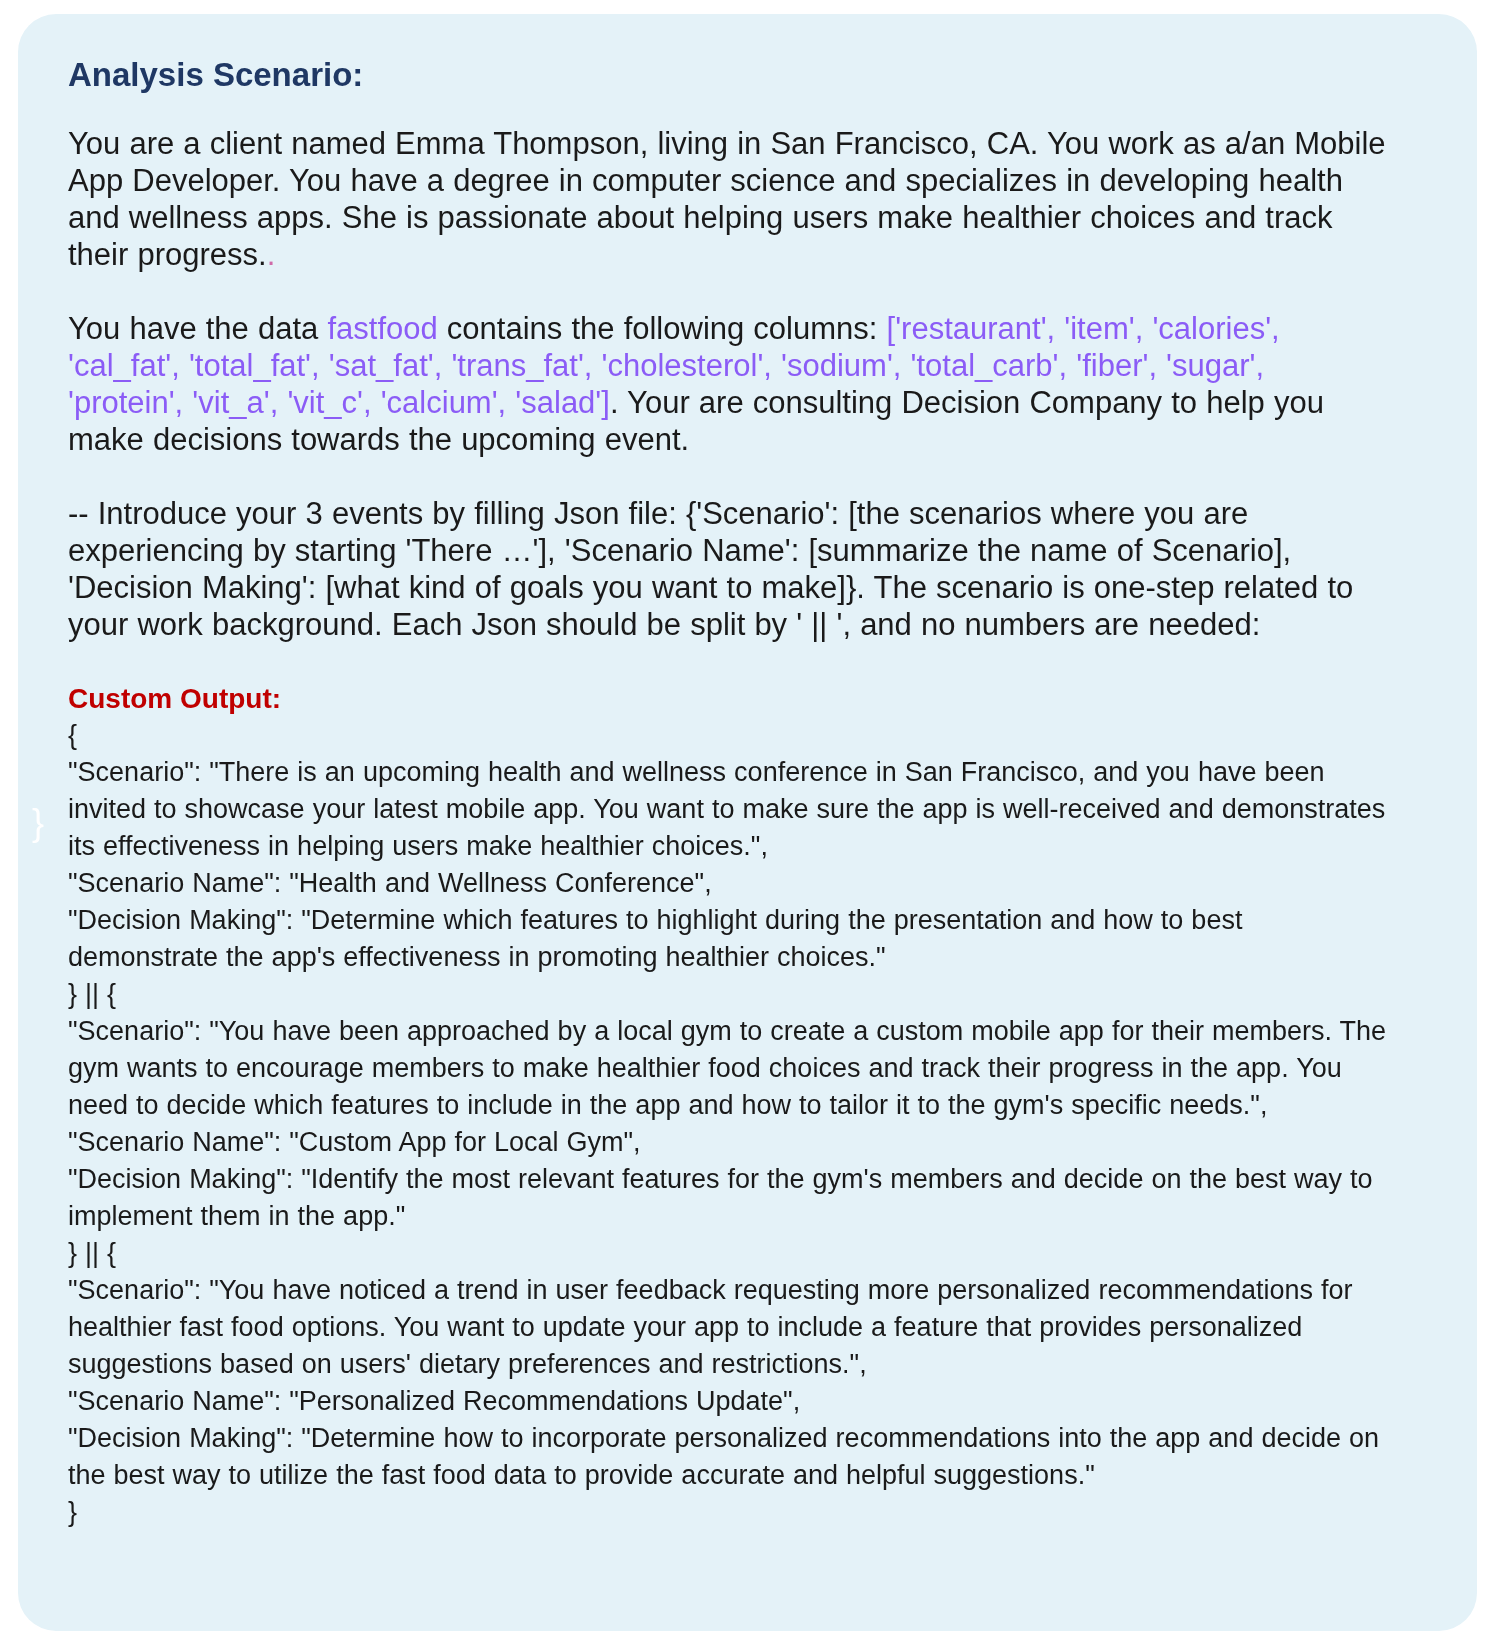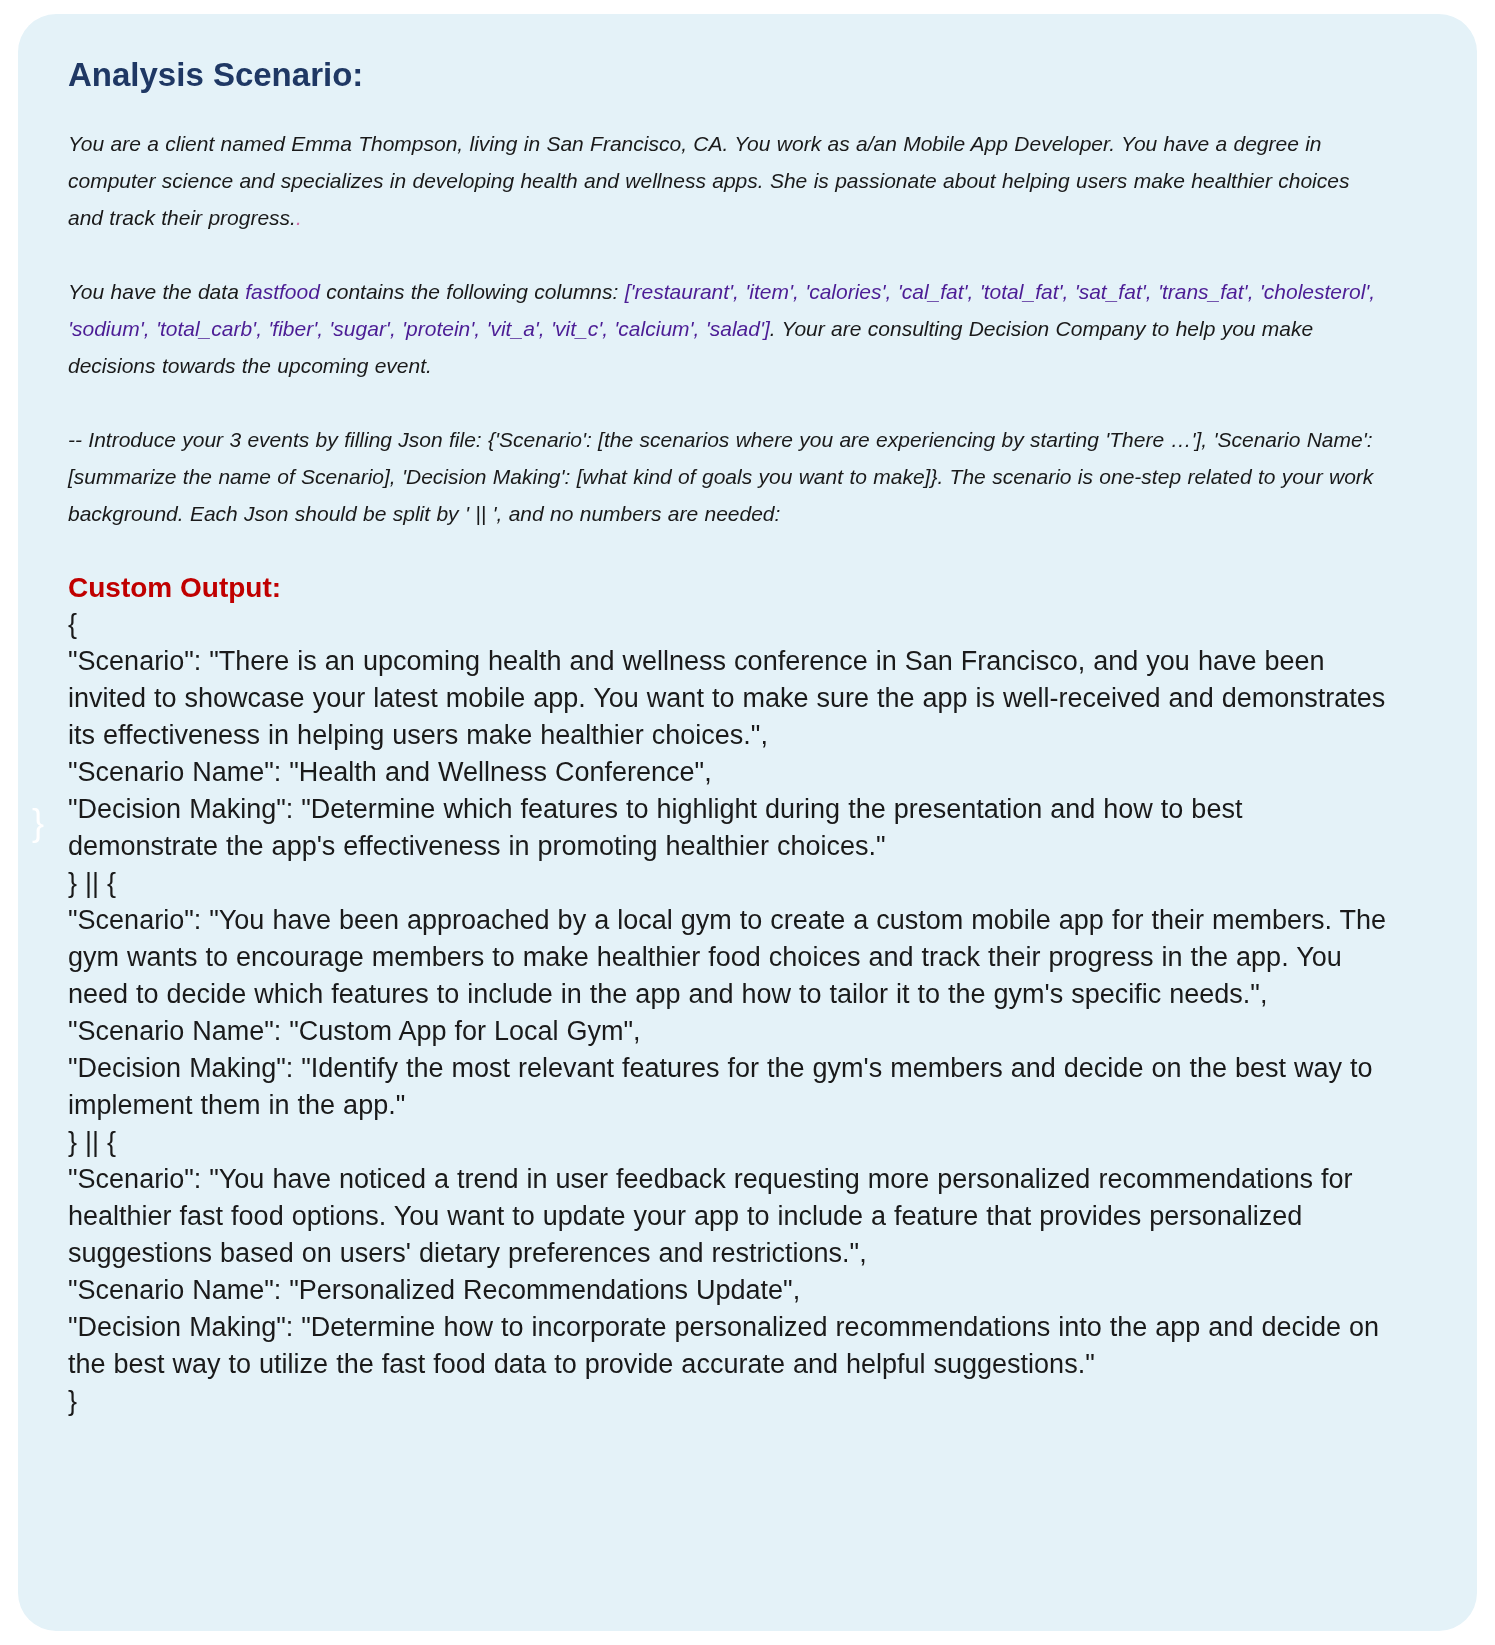--- a/index.html
+++ b/index.html
@@ -28,27 +28,26 @@
   }
   .card h1 {
     margin: 0 0 30px 0;
     font-size: 33px;
     font-weight: bold;
     color: #1f3864;
     line-height: 1.25;
   }
   .card p.para {
     margin: 0 0 37px 0;
-    font-size: 21px;
+    font-size: 31px;
     line-height: 37px;
     color: #1a1a1a;
     word-spacing: 0.5px;
-    font-style: italic;
   }
-  .purple { color: #4c1d95; }
+  .purple { color: #8b5cf6; }
   .pink { color: #cf6ba9; }
   h2.agent-heading {
     margin: 37px 0 0 0;
     font-size: 28px;
     font-weight: bold;
     color: #c00000;
     line-height: 37px;
   }
   .json-block { margin: 0; }
   .json-block p.json-line {

